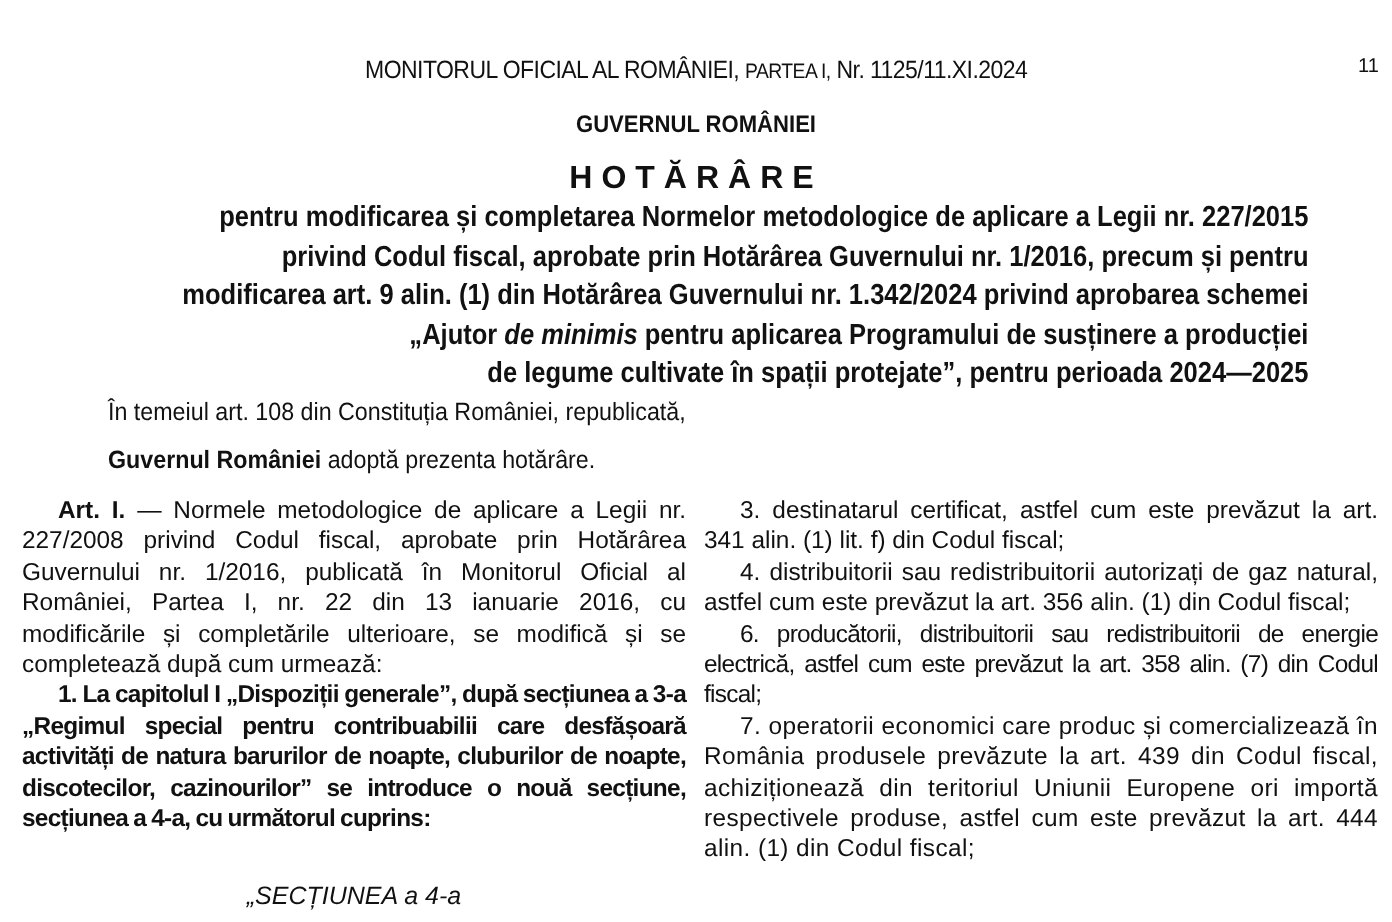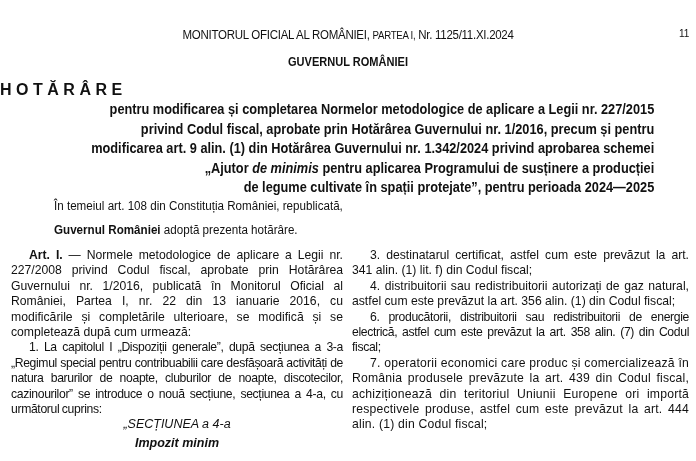--- a/index.html
+++ b/index.html
@@ -53,20 +53,21 @@
       font-size: 12px;
       transform: scaleX(0.92);
       transform-origin: 348px 0;
       white-space: nowrap;
     }
     .doc-type {
       position: absolute;
       top: 81px;
       left: 0;
       width: 696px;
+      text-align: center;
       font-weight: bold;
       font-size: 16px;
       letter-spacing: 4.5px;
     }
     .doc-title {
       position: absolute;
       top: 100px;
       left: 0;
       width: 696px;
       text-align: right;
@@ -104,23 +105,23 @@
     .col.left { left: 11px; width: 332px; }
     .col.right { left: 352px; width: 337px; }
     .col p {
       margin: 0;
       text-align: justify;
       text-indent: 18px;
     }
     .col .sub-head {
       text-indent: 18px;
     }
-    .col .bold { font-weight: normal; }
+    .col .bold { font-weight: bold; }
     .col .section-label {
-      margin-top: 0;
+      margin-top: 24px;
       font-style: italic;
       text-align: center;
       text-indent: 0;
       font-size: 12.5px;
     }
     .col .section-title {
       font-style: italic;
       font-weight: bold;
       text-align: center;
       text-indent: 0;

